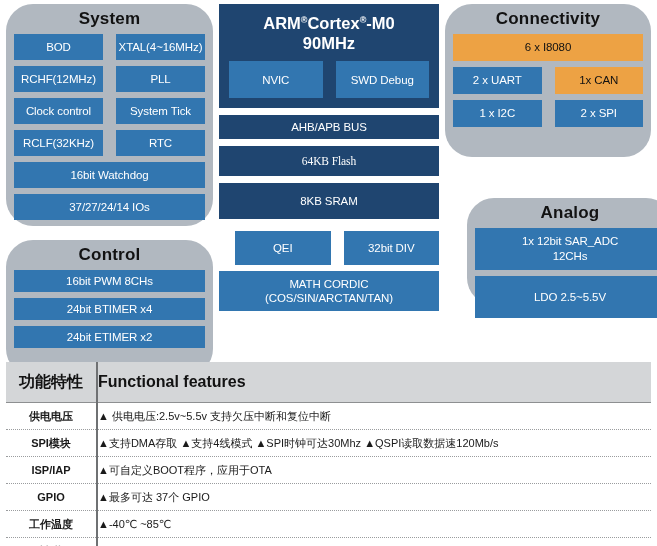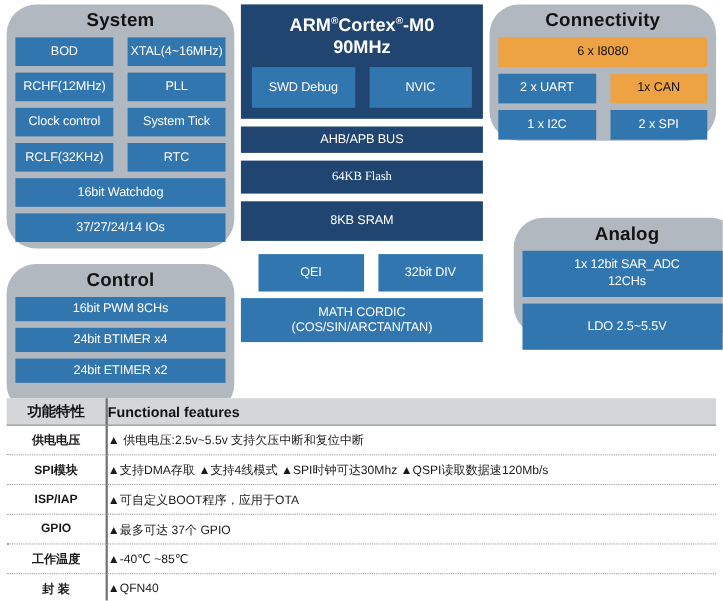--- a/index.html
+++ b/index.html
@@ -100,45 +100,45 @@
   .cpu-block .box { height: 37px; }
 
   #col-core .bus   { height: 24px; margin-top: 7px; }
   #col-core .flash { height: 30px; margin-top: 7px; font-family: Liberation Serif, serif; }
   #col-core .sram  { height: 36px; margin-top: 7px; }
   #col-core .qeirow { margin-top: 12px; margin-bottom: 0; margin-left: 16px; }
   #col-core .qeirow .box { height: 34px; }
   #col-core .cordic { height: 40px; margin-top: 6px; }
 
   
-  #panel-conn   { left: 445px; top: 4px;   width: 206px; height: 124px; }
+  #panel-conn   { left: 445px; top: 4px;   width: 206px; height: 153px; }
   #panel-analog { left: 467px; top: 198px; width: 206px; height: 107px; }
   #panel-conn   .box { height: 27px; }
   #panel-analog .box { height: 42px; }
 
   
   .feature-table {
     position: absolute;
     left: 6px;
     top: 362px;
     width: 645px;
     border-collapse: collapse;
     table-layout: fixed;
     background: #ffffff;
   }
   .feature-table td, .feature-table th {
     padding: 0;
     vertical-align: middle;
   }
   .th-cn, .th-en {
     background: #d4d6d8;
-    font-size: 13px;
+    font-size: 16px;
     font-weight: bold;
     color: #121212;
-    height: 24px;
+    height: 40px;
     border-bottom: 1px solid #8d8f91;
   }
   .th-cn { width: 90px; text-align: center; }
   .th-en { text-align: left; padding-left: 13px; border-left: 2px solid #6f7173; }
 
   .feature-table tbody td {
     height: 26px;
     font-size: 11px;
     color: #1a1a1a;
     border-bottom: 1px dotted #9a9c9e;
@@ -190,22 +190,22 @@
     <div class="box rowfull">24bit ETIMER x2</div>
   </div>
 
   <div id="col-core">
     <div class="cpu-block">
       <div class="cpu-title">
         <span>ARM</span><sup>®</sup><span>Cortex</span><sup>®</sup><span>-M0</span><br>
         <span>90MHz</span>
       </div>
       <div class="row2">
+        <div class="box mid">NVIC</div>
         <div class="box mid">SWD Debug</div>
-        <div class="box mid">NVIC</div>
       </div>
     </div>
 
     <div class="box navy bus">AHB/APB BUS</div>
     <div class="box navy flash">64KB Flash</div>
     <div class="box navy sram">8KB SRAM</div>
 
     <div class="row2 qeirow">
       <div class="box mid">QEI</div>
       <div class="box mid">32bit DIV</div>

